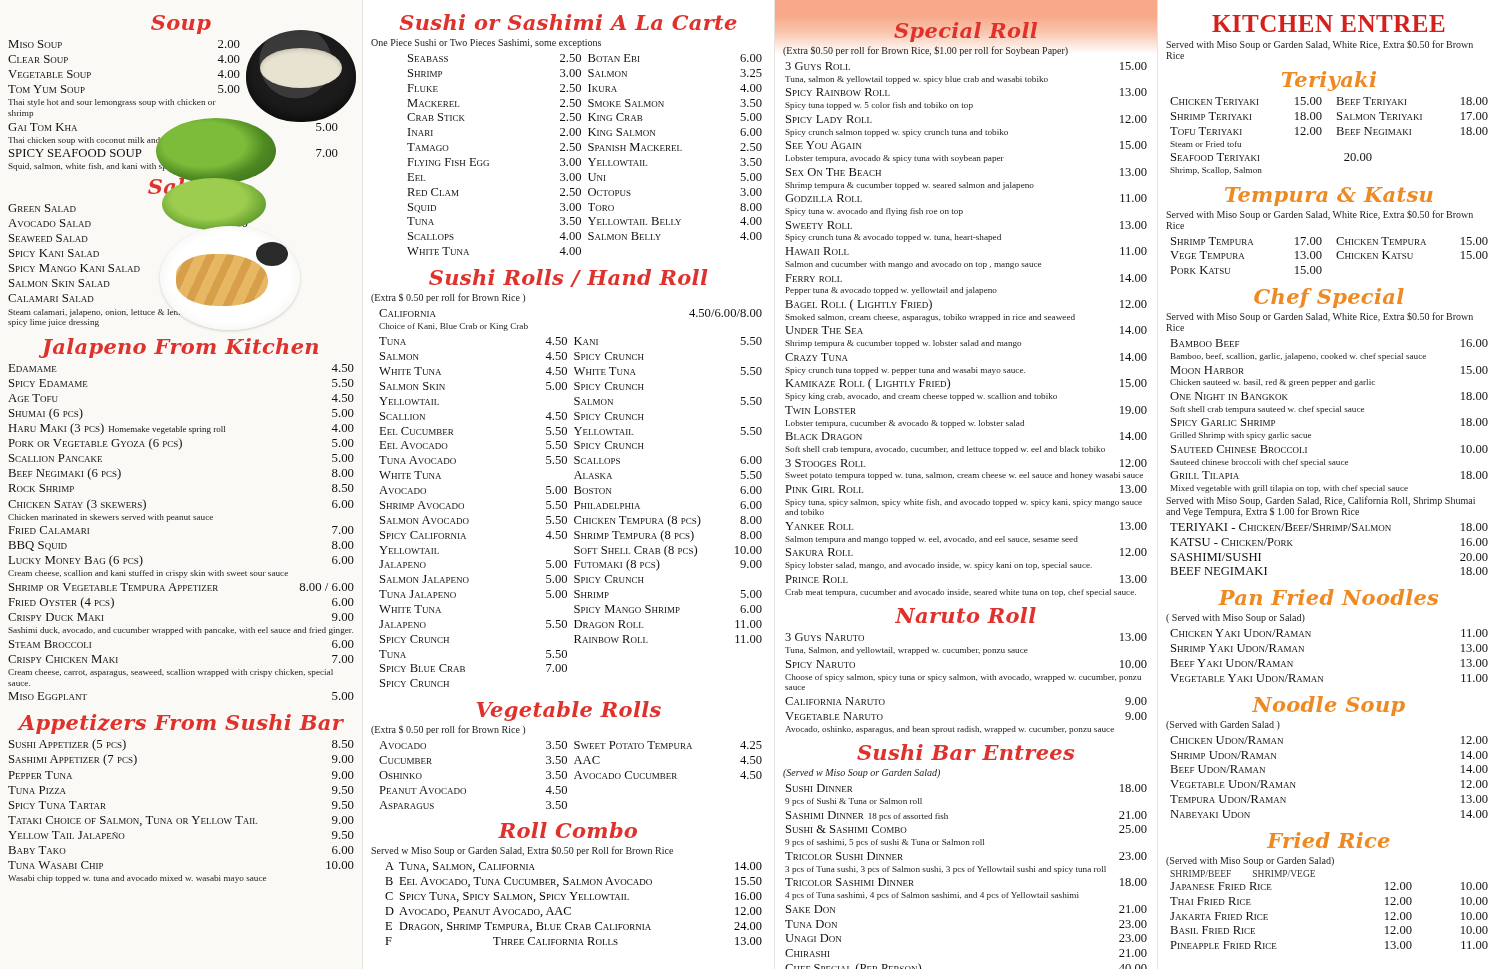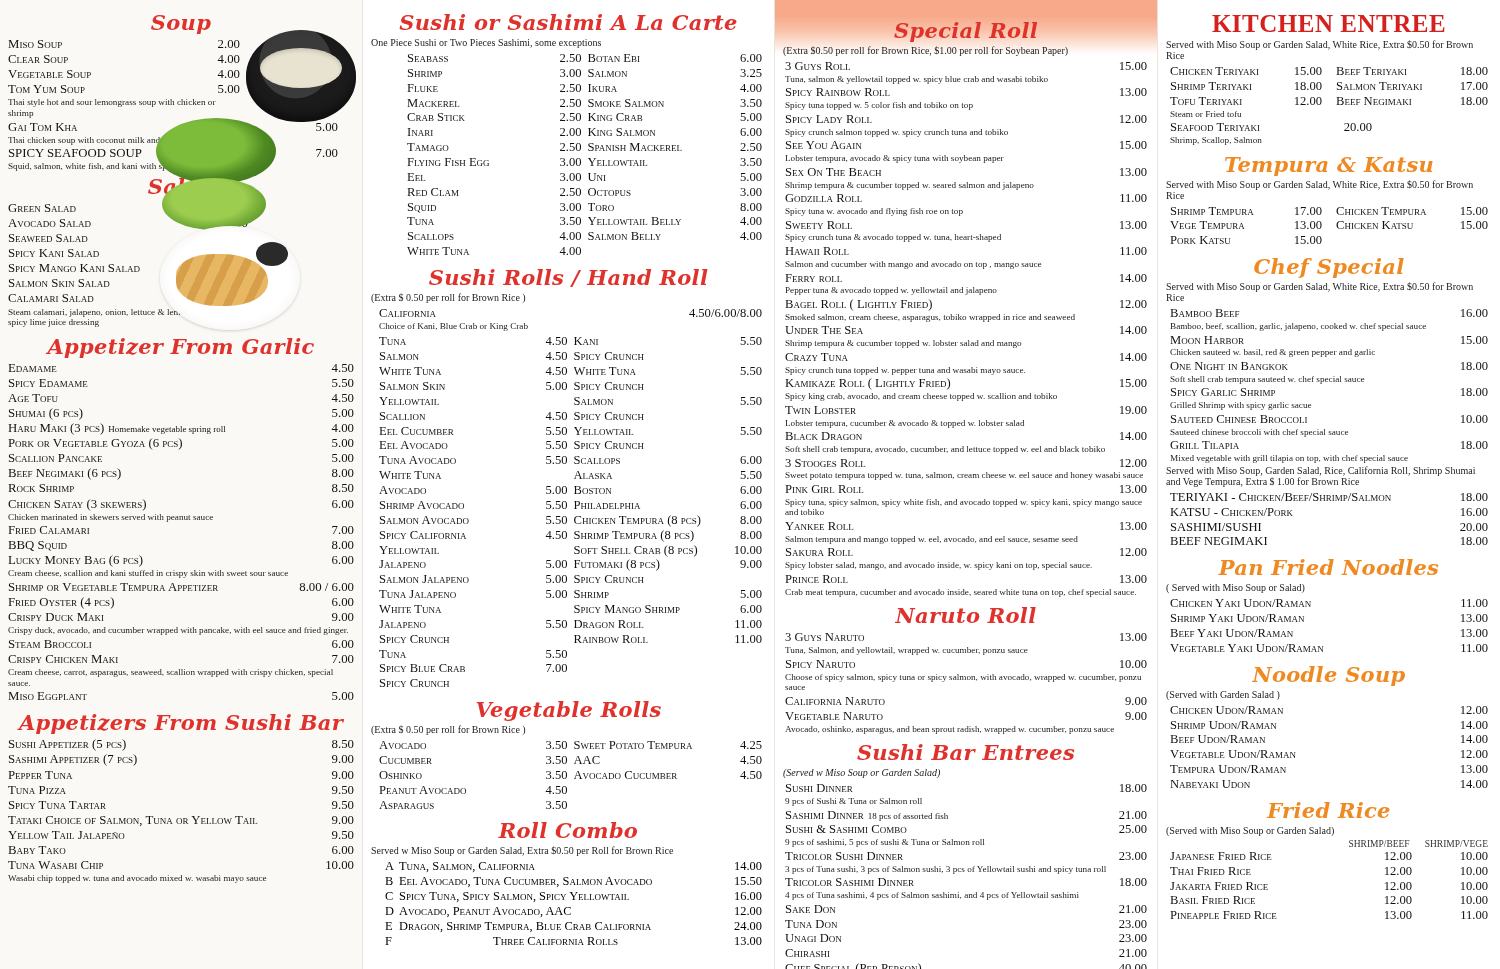--- a/index.html
+++ b/index.html
@@ -109,21 +109,21 @@
     border-radius:50%; background:#2a2a2a;
   }
   .img-sushi-top{
     position:absolute; left:0; right:0; top:0; height:54px;
     background:linear-gradient(180deg,#f7a98a 0 30%, #f9c6ad 60%, rgba(255,255,255,0));
   }
   .combo-letter { display:inline-block; width:14px; }
   .combo-row { display:flex; font-size:12.4px; line-height:1.2; }
   .combo-row .nm { flex:1; }
   .combo-row .pr { width:50px; text-align:right; }
-  .price-head { display:flex; justify-content:flex-end; gap:15px; font-size:9.5px; color:#333; }
+  .price-head { display:flex; justify-content:flex-start; gap:21px; font-size:9.5px; color:#333; }
 </style>
 </head>
 <body>
 
 <div class="menu">
 
   <div class="col col1">
     <div class="img-soup"></div>
     <div class="img-green"></div>
     <div class="img-edamame"></div>
@@ -188,21 +188,21 @@
           <span class="nm">Salmon Skin Salad</span>
           <span class="pr">8.00</span>
         </div>
       <div class="row">
           <span class="nm">Calamari Salad</span>
           <span class="pr">7.00</span>
         </div>
       <div class="desc">Steam calamari, jalapeno, onion, lettuce &amp; lemongrass with spicy lime juice dressing</div>
     </div>
 
-    <div class="h-script">Appetizer From Garlic</div>
+    <div class="h-script">Jalapeno From Kitchen</div>
     <div id="appk">
         <div class="row">
           <span class="nm">Edamame</span>
           <span class="pr">4.50</span>
         </div>
         <div class="row">
           <span class="nm">Spicy Edamame</span>
           <span class="pr">5.50</span>
         </div>
         <div class="row">
@@ -256,21 +256,21 @@
           <span class="pr">8.00 / 6.00</span>
         </div>
         <div class="row">
           <span class="nm">Fried Oyster (4 pcs)</span>
           <span class="pr">6.00</span>
         </div>
         <div class="row">
           <span class="nm">Crispy Duck Maki</span>
           <span class="pr">9.00</span>
         </div>
-        <div class="desc">Crispy duck, avocado, and cucumber wrapped with pancake, with eel sauce and fried ginger.</div>
+        <div class="desc">Sashimi duck, avocado, and cucumber wrapped with pancake, with eel sauce and fried ginger.</div>
         <div class="row">
           <span class="nm">Steam Broccoli</span>
           <span class="pr">6.00</span>
         </div>
         <div class="row">
           <span class="nm">Crispy Chicken Maki</span>
           <span class="pr">7.00</span>
         </div>
         <div class="desc">Cream cheese, carrot, asparagus, seaweed, scallion wrapped with crispy chicken, special sauce.</div>
         <div class="row">
@@ -891,20 +891,21 @@
           <span class="nm">Chef Special (Per Person)</span>
           <span class="pr">40.00</span>
         </div>
       </div>
   </div>
 
   <div class="col col4">
     <div class="h-block">KITCHEN ENTREE</div>
     <div class="sub">Served with Miso Soup or Garden Salad, White Rice, Extra $0.50 for Brown Rice</div>
 
+    <div class="h-script orange">Teriyaki</div>
     <div class="two3" style="padding:0 4px">
       <div id="tk-l">
           <div class="row">
             <span class="nm">Chicken Teriyaki</span>
             <span class="pr">15.00</span>
           </div>
           <div class="row">
             <span class="nm">Shrimp Teriyaki</span>
             <span class="pr">18.00</span>
           </div>

